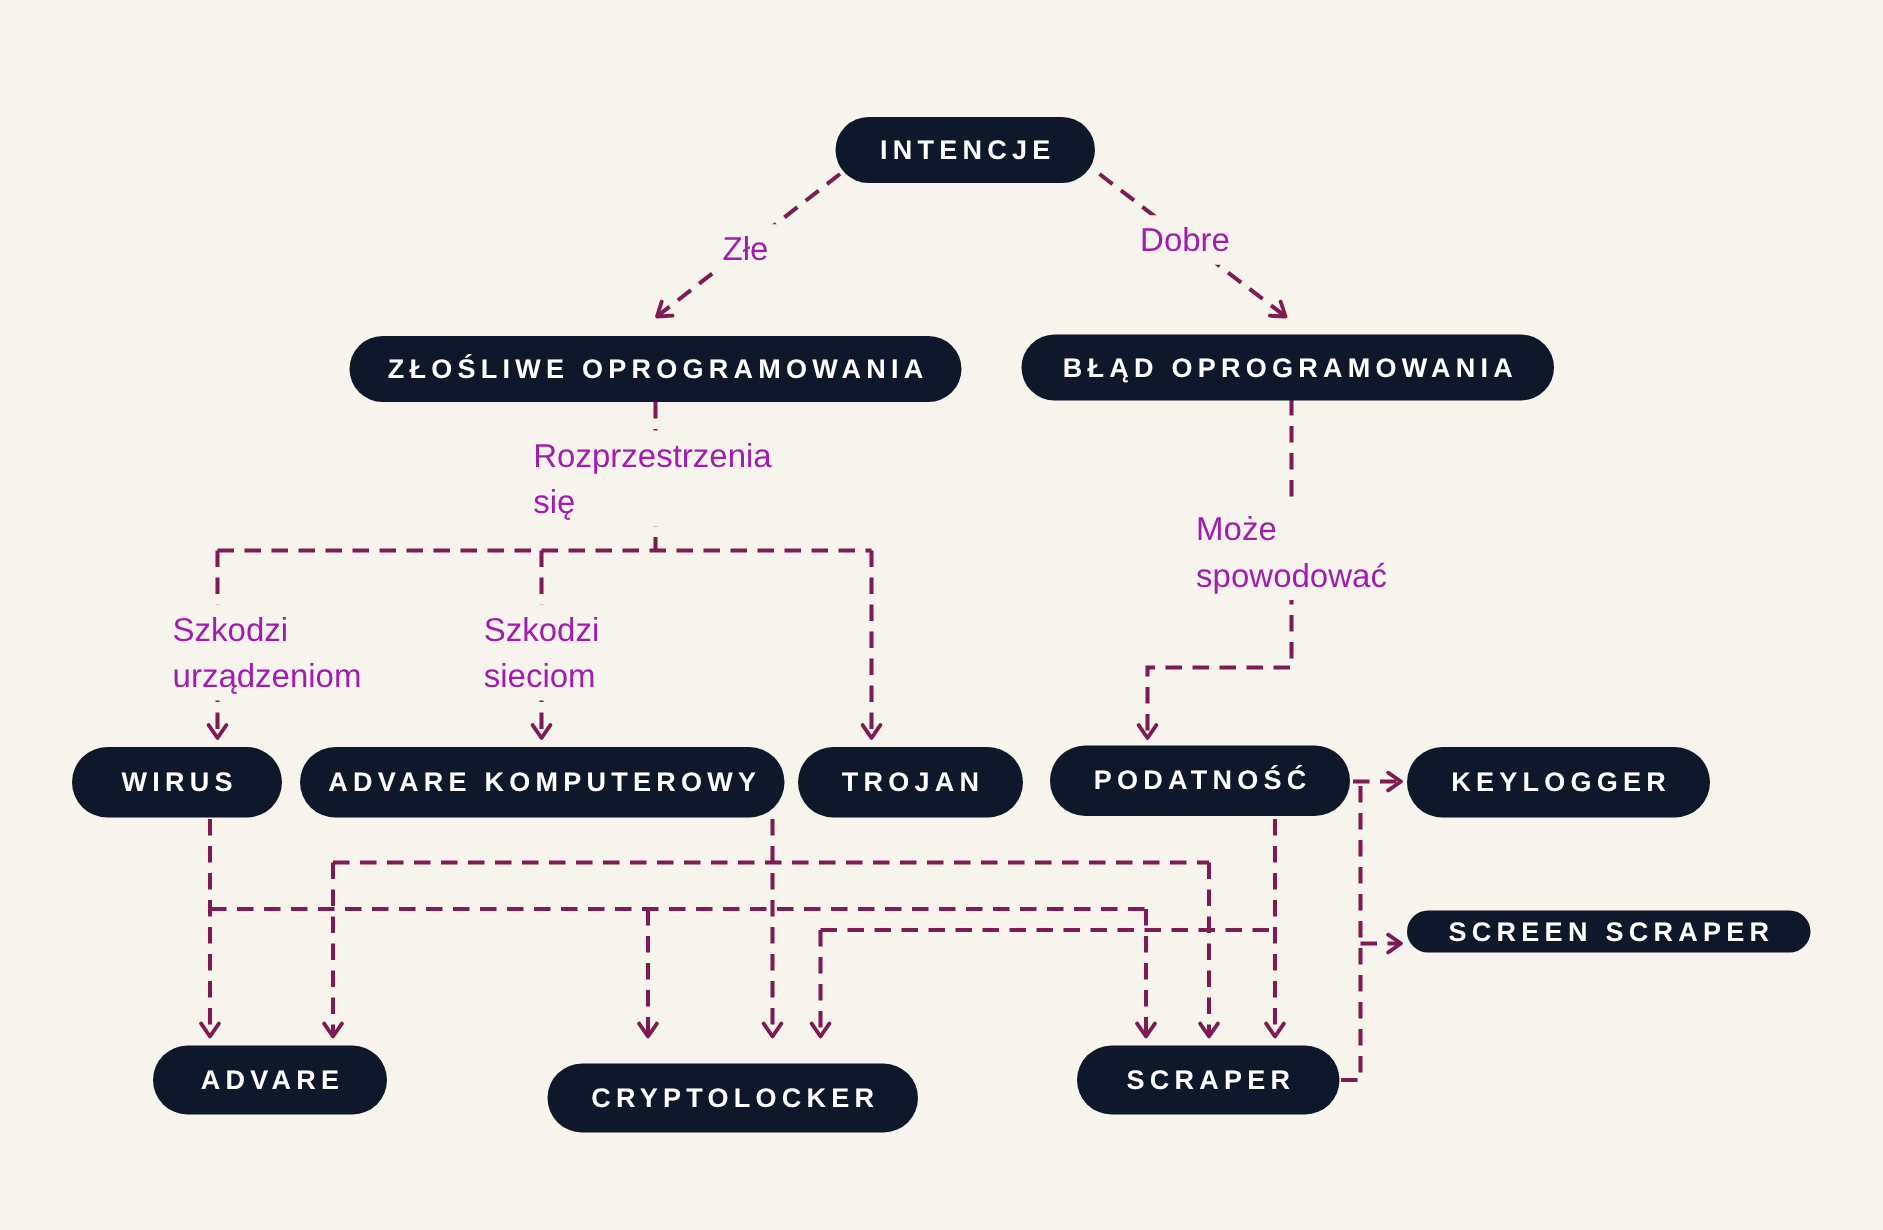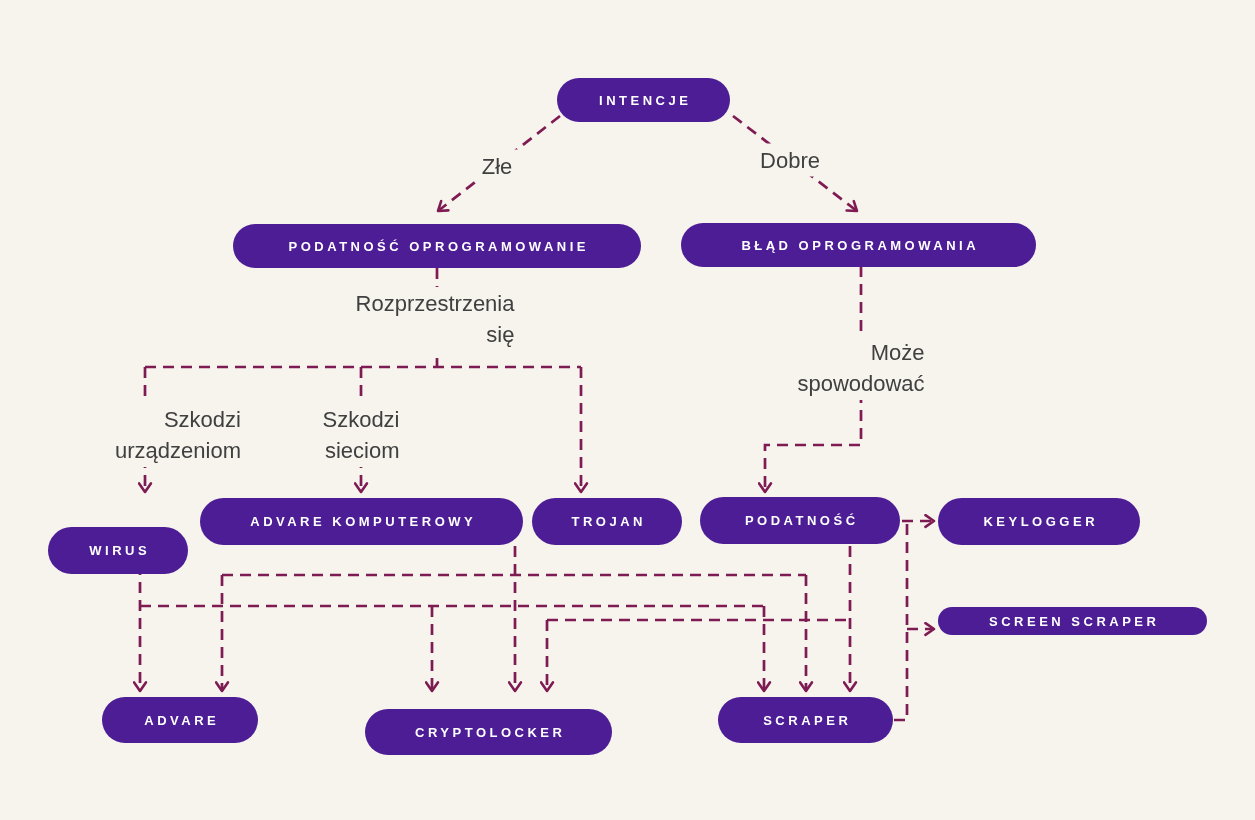--- a/index.html
+++ b/index.html
@@ -2,29 +2,29 @@
 <html><head>
 <meta charset="utf-8">
 <style>
   html,body{margin:0;padding:0;background:#f7f4ee;}
   .stage{
     position:relative;width:1255px;height:820px;background:#f7f4ee;overflow:hidden;
     font-family:"Liberation Sans","DejaVu Sans",sans-serif;
   }
   .wires{position:absolute;left:0;top:0;z-index:1;}
   .node{
-    position:absolute;z-index:3;background:#4c1d95;color:#ffffff;border-radius:24px;
+    position:absolute;z-index:3;background:#0f172a;color:#ffffff;border-radius:24px;
     display:flex;align-items:center;justify-content:center;
-    font-weight:700;font-size:13px;letter-spacing:3.5px;text-indent:3.5px;
+    font-weight:700;font-size:18px;letter-spacing:3.5px;text-indent:3.5px;
     white-space:nowrap;
   }
   .elabel{
     position:absolute;z-index:2;transform:translate(-50%,-50%);
-    color:#404040;background:#f7f4ee;font-size:22px;line-height:31px;
-    text-align:right;white-space:pre-line;padding:1px 7px;
+    color:#a21caf;background:#f7f4ee;font-size:22px;line-height:31px;
+    text-align:left;white-space:pre-line;padding:1px 7px;
   }
 </style>
 </head>
 <body>
 
 <div class="stage">
 
   <svg class="wires" width="1255" height="820" viewBox="0 0 1255 820">
     <defs>
       <marker id="arr" viewBox="0 0 14 14" refX="11" refY="7" markerWidth="15" markerHeight="15" markerUnits="userSpaceOnUse" orient="auto">
@@ -62,23 +62,23 @@
   <div class="elabel" style="left:435px;top:319px">Rozprzestrzenia
 się</div>
   <div class="elabel" style="left:178px;top:435px">Szkodzi
 urządzeniom</div>
   <div class="elabel" style="left:361px;top:435px">Szkodzi
 sieciom</div>
   <div class="elabel" style="left:861px;top:368px">Może
 spowodować</div>
 
   <div class="node" style="left:557px;top:78px;width:173px;height:44px">INTENCJE</div>
-  <div class="node" style="left:233px;top:224px;width:408px;height:44px">PODATNOŚĆ OPROGRAMOWANIE</div>
+  <div class="node" style="left:233px;top:224px;width:408px;height:44px">ZŁOŚLIWE OPROGRAMOWANIA</div>
   <div class="node" style="left:681px;top:223px;width:355px;height:44px">BŁĄD OPROGRAMOWANIA</div>
-  <div class="node" style="left:48px;top:527px;width:140px;height:47px">WIRUS</div>
+  <div class="node" style="left:48px;top:498px;width:140px;height:47px">WIRUS</div>
   <div class="node" style="left:200px;top:498px;width:323px;height:47px">ADVARE KOMPUTEROWY</div>
   <div class="node" style="left:532px;top:498px;width:150px;height:47px">TROJAN</div>
   <div class="node" style="left:938px;top:498px;width:202px;height:47px">KEYLOGGER</div>
   <div class="node" style="left:700px;top:497px;width:200px;height:47px">PODATNOŚĆ</div>
   <div class="node" style="left:938px;top:607px;width:269px;height:28px">SCREEN SCRAPER</div>
   <div class="node" style="left:102px;top:697px;width:156px;height:46px">ADVARE</div>
   <div class="node" style="left:365px;top:709px;width:247px;height:46px">CRYPTOLOCKER</div>
   <div class="node" style="left:718px;top:697px;width:175px;height:46px">SCRAPER</div>
 
 </div>

